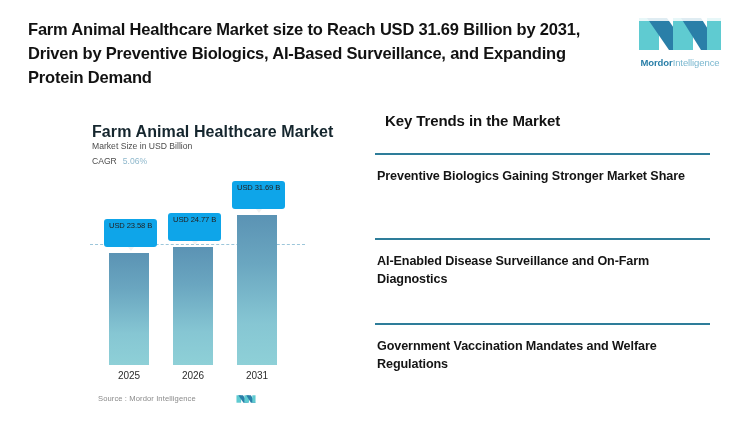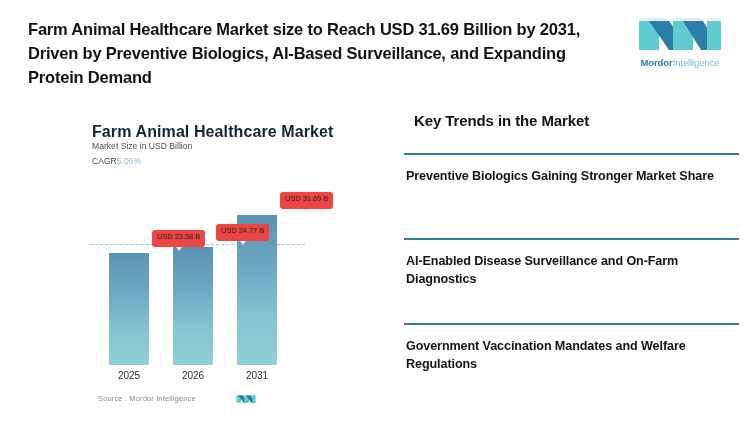--- a/index.html
+++ b/index.html
@@ -86,21 +86,21 @@
   }
   #cagr-row {
     position: absolute;
     left: 22px;
     top: 51px;
     font-size: 8.6px;
     color: #4c4c4c;
   }
   #cagr-row .cagr-value {
     color: #8fb8cc;
-    margin-left: 0;
+    margin-left: 6px;
   }
 
   #plot {
     position: absolute;
     left: 0;
     top: 70px;
     width: 270px;
     height: 190px;
   }
 
@@ -118,29 +118,28 @@
     bottom: 0;
     width: 40px;
     background: linear-gradient(to bottom, #5b93b4 0%, #6aa6c0 32%, #86c6d3 72%, #8ed0d7 100%);
   }
   .bar.b1 { left: 39px;  height: 112px; }
   .bar.b2 { left: 103px; height: 118px; }
   .bar.b3 { left: 167px; height: 150px; }
 
   .val-pill {
     position: absolute;
-    background: #ef4444;
+    background: #0ea5e9;
     border-radius: 3px;
     font-size: 7.6px;
     color: #222;
-    padding: 3px 5px 6px 5px;
+    padding: 3px 5px 17px 5px;
     white-space: nowrap;
     line-height: 1;
     letter-spacing: -0.1px;
-    margin-left: 48px;
   }
   .val-pill::after {
     content: "";
     position: absolute;
     left: 50%;
     margin-left: -3px;
     bottom: -4px;
     width: 0; height: 0;
     border-left: 3px solid transparent;
     border-right: 3px solid transparent;
@@ -192,21 +191,20 @@
     height: 14px;
   }
 
   
   #trends-panel {
     position: absolute;
     left: 375px;
     top: 105px;
     width: 335px;
     height: 300px;
-    margin-left: 29px;
   }
   #trends-heading {
     position: absolute;
     left: 10px;
     top: 7px;
     font-size: 15px;
     font-weight: bold;
     color: #121212;
     letter-spacing: -0.1px;
   }

